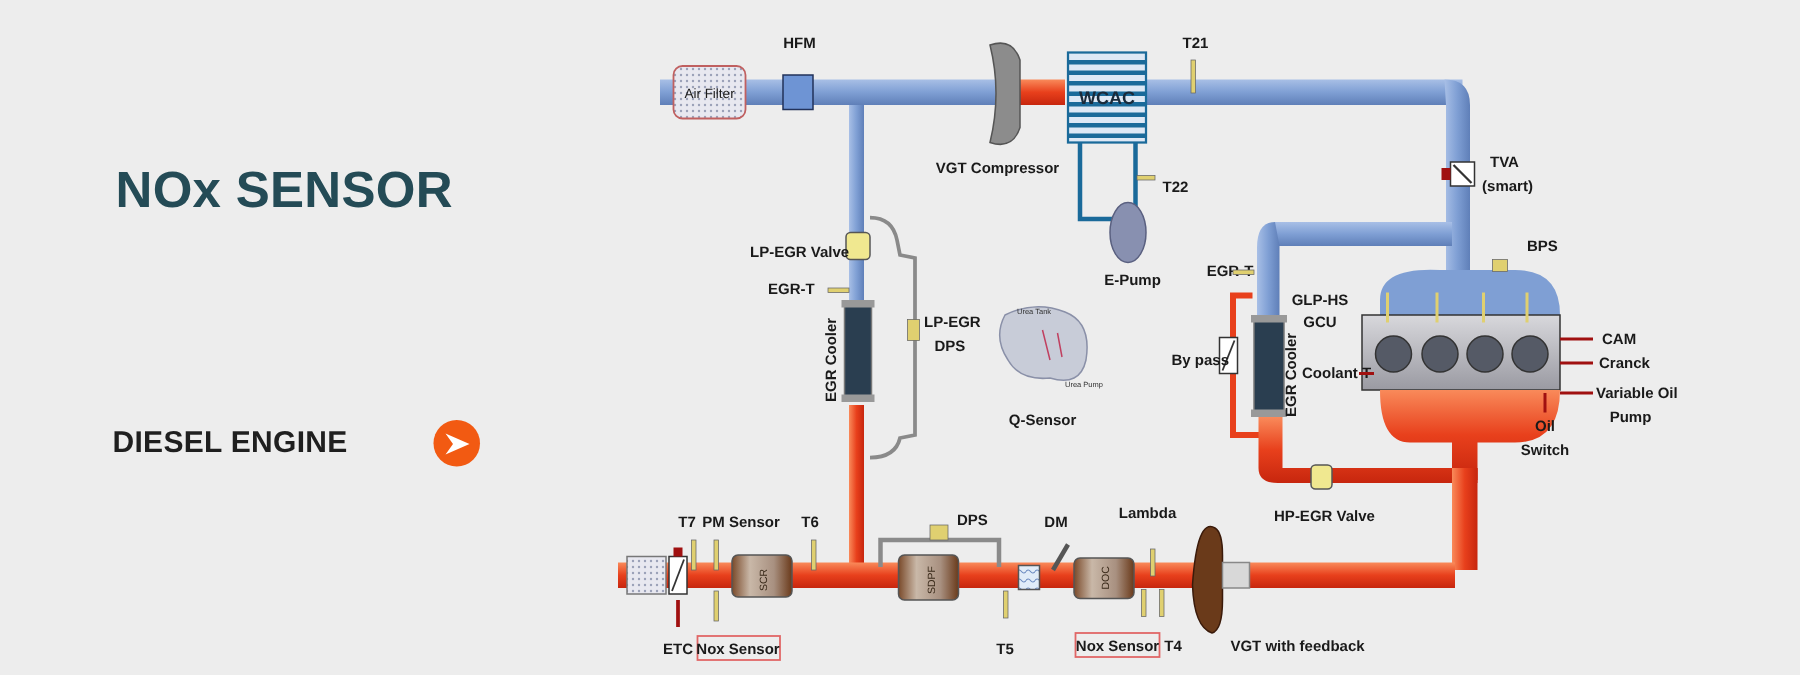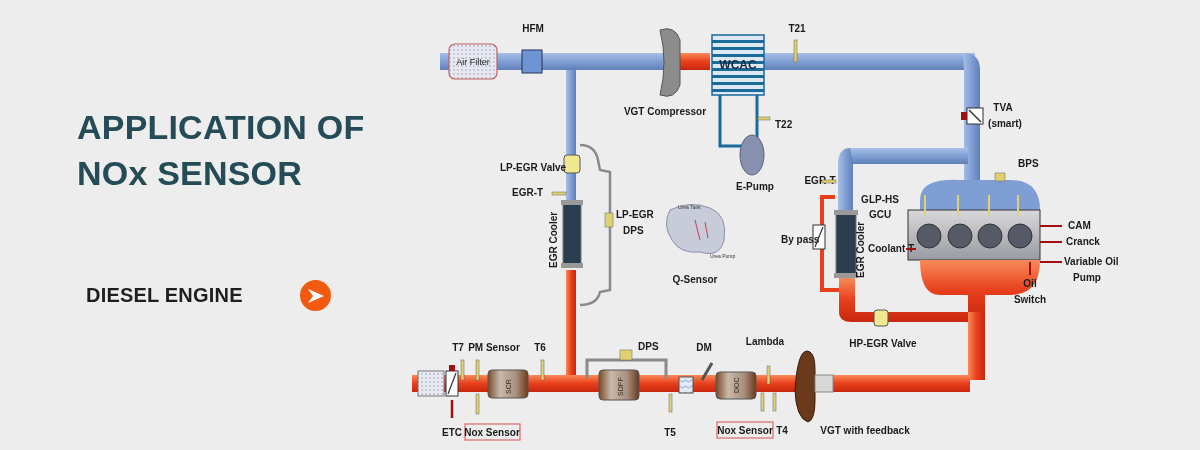--- a/index.html
+++ b/index.html
@@ -1,30 +1,29 @@
 <!DOCTYPE html>
 <html><head>
 <meta charset="utf-8">
 <style>
   html,body{margin:0;padding:0;}
   body{width:1200px;height:450px;background:#ededed;position:relative;overflow:hidden;font-family:"Liberation Sans",sans-serif;}
   .title{position:absolute;left:77px;top:104px;color:#244b56;font-weight:bold;font-size:34px;line-height:46px;letter-spacing:0.2px;}
   .title div{white-space:nowrap;}
-  .cta{position:absolute;left:75px;top:284px;display:flex;cursor:pointer;margin-left:11px;}
+  .cta{position:absolute;left:75px;top:284px;display:flex;cursor:pointer;}
   .cta-label{color:#1f1f1f;font-weight:bold;font-size:20px;letter-spacing:0.2px;}
   .cta-btn{position:absolute;left:214px;top:-4px;width:31px;height:31px;border-radius:50%;background:#f25a12;display:flex;align-items:center;justify-content:center;}
   svg.diagram{position:absolute;left:0;top:0;}
   .lbl{font-family:"Liberation Sans",sans-serif;font-size:10px;font-weight:bold;fill:#1a1a1a;}
   .lbl-sm{font-family:"Liberation Sans",sans-serif;font-size:5px;fill:#333;}
 </style>
 </head>
 <body>
 
 <div class="title">
-  <div>APPLICATION OF</div>
   <div>NOx SENSOR</div>
 </div>
 
 <div class="cta">
   <span class="cta-label">DIESEL ENGINE</span>
   <span class="cta-btn">
     <svg width="18" height="16" viewBox="0 0 18 16">
       <path d="M1 1 L17 8 L1 15 L6 8 Z" fill="#ffffff"></path>
     </svg>
   </span>

